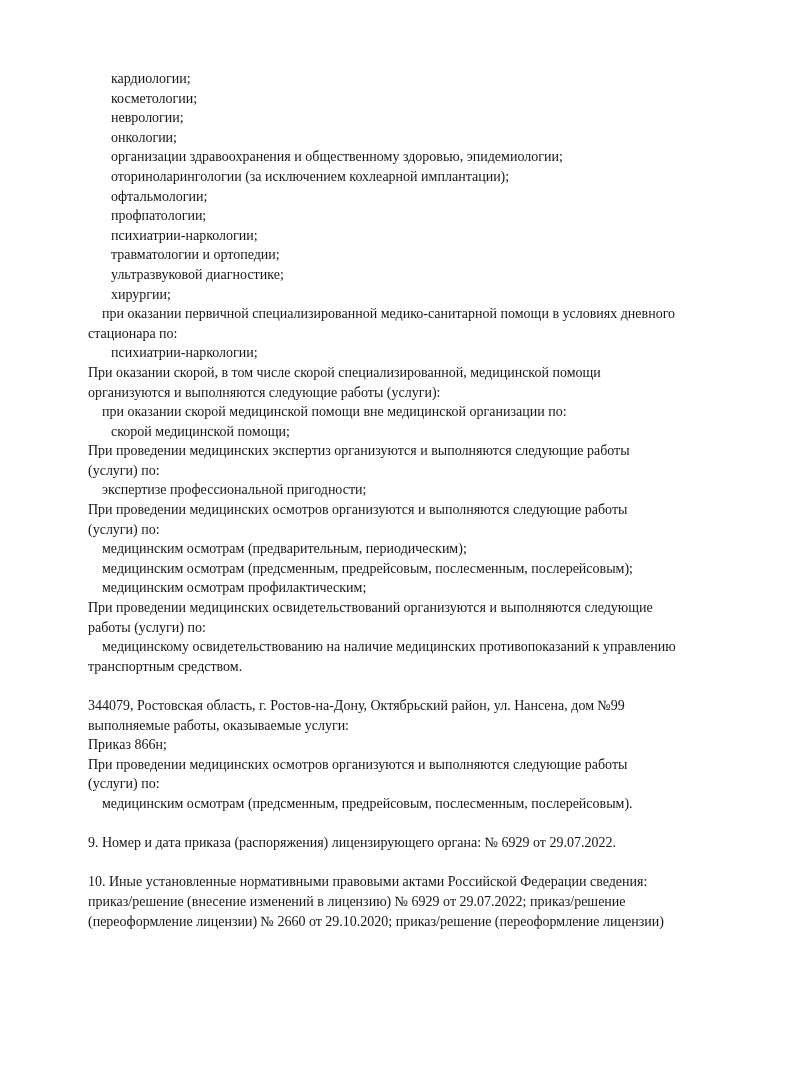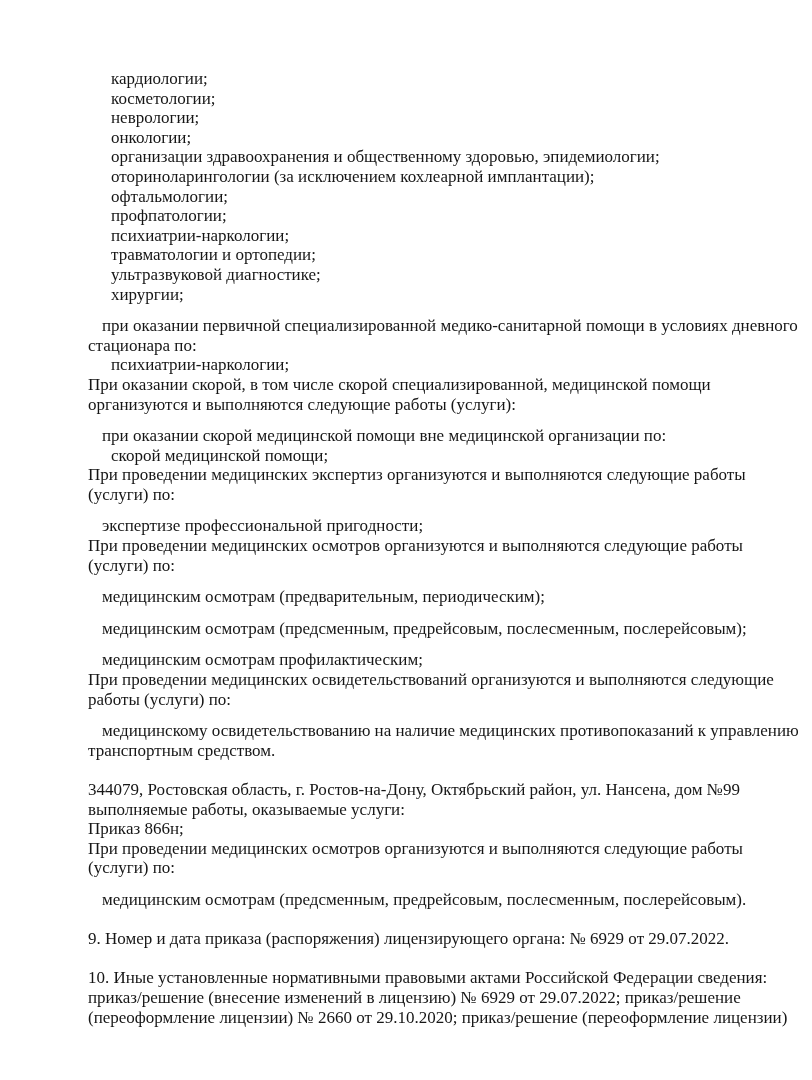--- a/index.html
+++ b/index.html
@@ -17,30 +17,30 @@
     width: 812px;
     height: 1080px;
     background: #ffffff;
   }
   .text-block {
     position: absolute;
     left: 88px;
     top: 69px;
     width: 704px;
     font-family: "Liberation Serif", "DejaVu Serif", serif;
-    font-size: 17px;
+    font-size: 14px;
     line-height: 19.6px;
     color: #161616;
     white-space: pre;
   }
   .line {
     height: 19.6px;
     white-space: pre;
   }
-  .line.i1 { padding-left: 14px; margin-top: 12px; }
+  .line.i1 { padding-left: 14px; }
   .line.i2 { padding-left: 23px; }
   .line.blank { height: 19.6px; }
 </style>
 </head>
 <body>
 
 <div class="page">
   <div class="text-block"><div class="line i2">кардиологии;</div><div class="line i2">косметологии;</div><div class="line i2">неврологии;</div><div class="line i2">онкологии;</div><div class="line i2">организации здравоохранения и общественному здоровью, эпидемиологии;</div><div class="line i2">оториноларингологии (за исключением кохлеарной имплантации);</div><div class="line i2">офтальмологии;</div><div class="line i2">профпатологии;</div><div class="line i2">психиатрии-наркологии;</div><div class="line i2">травматологии и ортопедии;</div><div class="line i2">ультразвуковой диагностике;</div><div class="line i2">хирургии;</div><div class="line i1">при оказании первичной специализированной медико-санитарной помощи в условиях дневного</div><div class="line">стационара по:</div><div class="line i2">психиатрии-наркологии;</div><div class="line">При оказании скорой, в том числе скорой специализированной, медицинской помощи</div><div class="line">организуются и выполняются следующие работы (услуги):</div><div class="line i1">при оказании скорой медицинской помощи вне медицинской организации по:</div><div class="line i2">скорой медицинской помощи;</div><div class="line">При проведении медицинских экспертиз организуются и выполняются следующие работы</div><div class="line">(услуги) по:</div><div class="line i1">экспертизе профессиональной пригодности;</div><div class="line">При проведении медицинских осмотров организуются и выполняются следующие работы</div><div class="line">(услуги) по:</div><div class="line i1">медицинским осмотрам (предварительным, периодическим);</div><div class="line i1">медицинским осмотрам (предсменным, предрейсовым, послесменным, послерейсовым);</div><div class="line i1">медицинским осмотрам профилактическим;</div><div class="line">При проведении медицинских освидетельствований организуются и выполняются следующие</div><div class="line">работы (услуги) по:</div><div class="line i1">медицинскому освидетельствованию на наличие медицинских противопоказаний к управлению</div><div class="line">транспортным средством.</div><div class="line blank"></div><div class="line">344079, Ростовская область, г. Ростов-на-Дону, Октябрьский район, ул. Нансена, дом №99</div><div class="line">выполняемые работы, оказываемые услуги:</div><div class="line">Приказ 866н;</div><div class="line">При проведении медицинских осмотров организуются и выполняются следующие работы</div><div class="line">(услуги) по:</div><div class="line i1">медицинским осмотрам (предсменным, предрейсовым, послесменным, послерейсовым).</div><div class="line blank"></div><div class="line">9. Номер и дата приказа (распоряжения) лицензирующего органа: № 6929 от 29.07.2022.</div><div class="line blank"></div><div class="line">10. Иные установленные нормативными правовыми актами Российской Федерации сведения:</div><div class="line">приказ/решение (внесение изменений в лицензию) № 6929 от 29.07.2022; приказ/решение</div><div class="line">(переоформление лицензии) № 2660 от 29.10.2020; приказ/решение (переоформление лицензии)</div></div>
 </div>
 

